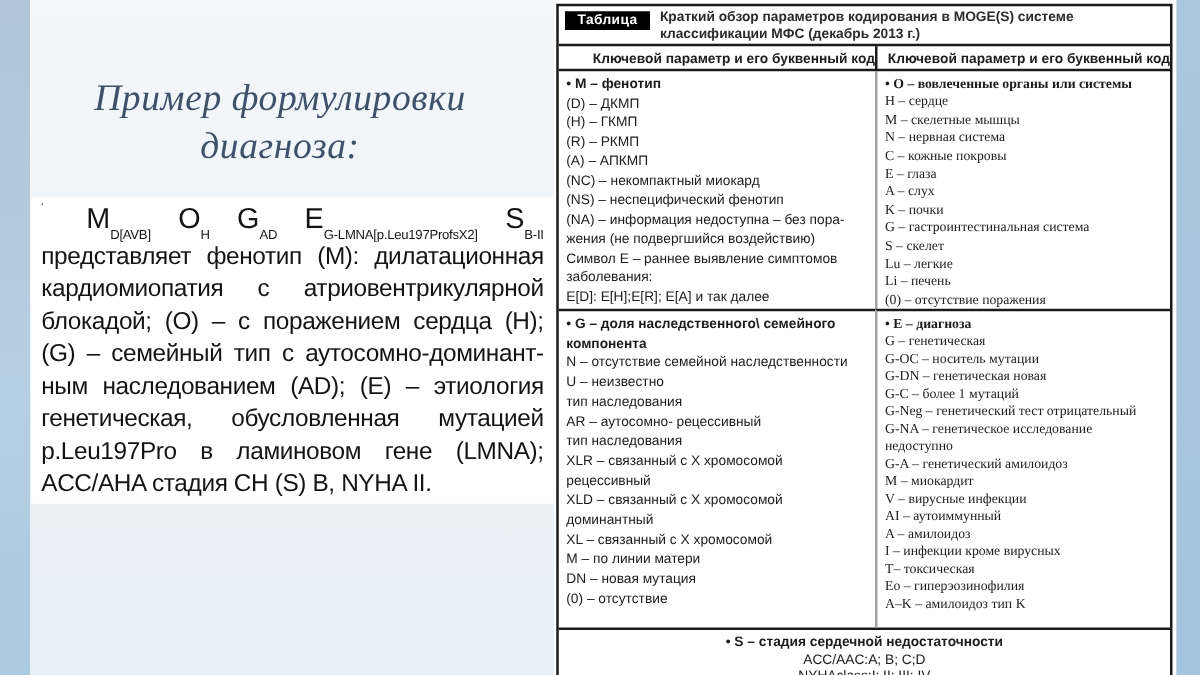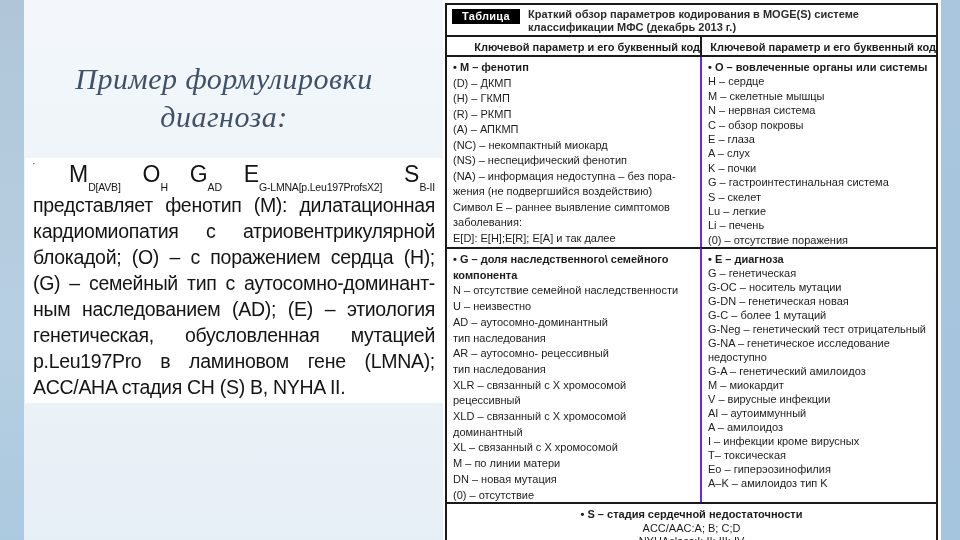--- a/index.html
+++ b/index.html
@@ -37,21 +37,21 @@
     border:2px solid #1a1a1a;background:#fff;}
   .trow-title{height:30px;border-bottom:2px solid #1a1a1a;display:flex;align-items:flex-start;}
   .chip{background:#000;color:#fff;font-size:11px;font-weight:700;
     padding:1px 10px 2px 10px;margin:4px 8px 12px 5px;letter-spacing:.3px;}
   .caption{font-size:11px;font-weight:700;color:#2b2b2b;line-height:13px;padding-top:3px;}
   .tgrid{display:grid;grid-template-columns:253px 1fr;grid-template-rows:20px 190px 255px;}
   .th{font-size:11px;font-weight:700;text-align:right;line-height:20px;
     border-bottom:2px solid #1a1a1a;color:#1c1c1c;}
   .thr{border-left:2px solid #1a1a1a;}
   .td{box-sizing:border-box;padding:3px 4px 0 6px;color:#1c1c1c;font-size:11px;overflow:hidden;}
-  .td.right{border-left:2px solid #6d28d9;}
+  .td.right{border-left:2px solid #a3a3a3;font-family:Liberation Serif, serif;}
   .td.row2{border-top:2px solid #1a1a1a;}
   .tline{white-space:nowrap;}
   .tline.b{font-weight:700;}
   .lh-m .tline{line-height:15.5px;}
   .lh-o .tline{line-height:14.4px;}
   .lh-g .tline{line-height:15.7px;}
   .lh-e .tline{line-height:14px;}
   .tfooter{border-top:2px solid #1a1a1a;text-align:center;font-size:11px;
     color:#1c1c1c;padding-top:4px;}
   .tfooter .tline{line-height:13.5px;white-space:nowrap;}
@@ -116,37 +116,36 @@
           <div class="tline">Символ Е – раннее выявление симптомов</div>
           <div class="tline">заболевания:</div>
           <div class="tline">E[D]: E[H];E[R]; E[A] и так далее</div>
         </div>
       <div class="td right lh-o">
 
       <div class="tline b">• O – вовлеченные органы или системы</div>
           <div class="tline">H – сердце</div>
           <div class="tline">M – скелетные мышцы</div>
           <div class="tline">N – нервная система</div>
-          <div class="tline">C – обзор покровы</div>
+          <div class="tline">C – кожные покровы</div>
           <div class="tline">E – глаза</div>
           <div class="tline">A – слух</div>
           <div class="tline">K – почки</div>
           <div class="tline">G – гастроинтестинальная система</div>
           <div class="tline">S – скелет</div>
           <div class="tline">Lu – легкие</div>
           <div class="tline">Li – печень</div>
           <div class="tline">(0) – отсутствие поражения</div>
         </div>
       <div class="td row2 lh-g">
 
       <div class="tline b">• G – доля наследственного\ семейного</div>
           <div class="tline b">компонента</div>
           <div class="tline">N – отсутствие семейной наследственности</div>
           <div class="tline">U – неизвестно</div>
-          <div class="tline">AD – аутосомно-доминантный</div>
           <div class="tline">тип наследования</div>
           <div class="tline">AR – аутосомно- рецессивный</div>
           <div class="tline">тип наследования</div>
           <div class="tline">XLR – связанный с X хромосомой</div>
           <div class="tline">рецессивный</div>
           <div class="tline">XLD – связанный с X хромосомой</div>
           <div class="tline">доминантный</div>
           <div class="tline">XL – связанный с X хромосомой</div>
           <div class="tline">M – по линии матери</div>
           <div class="tline">DN – новая мутация</div>

